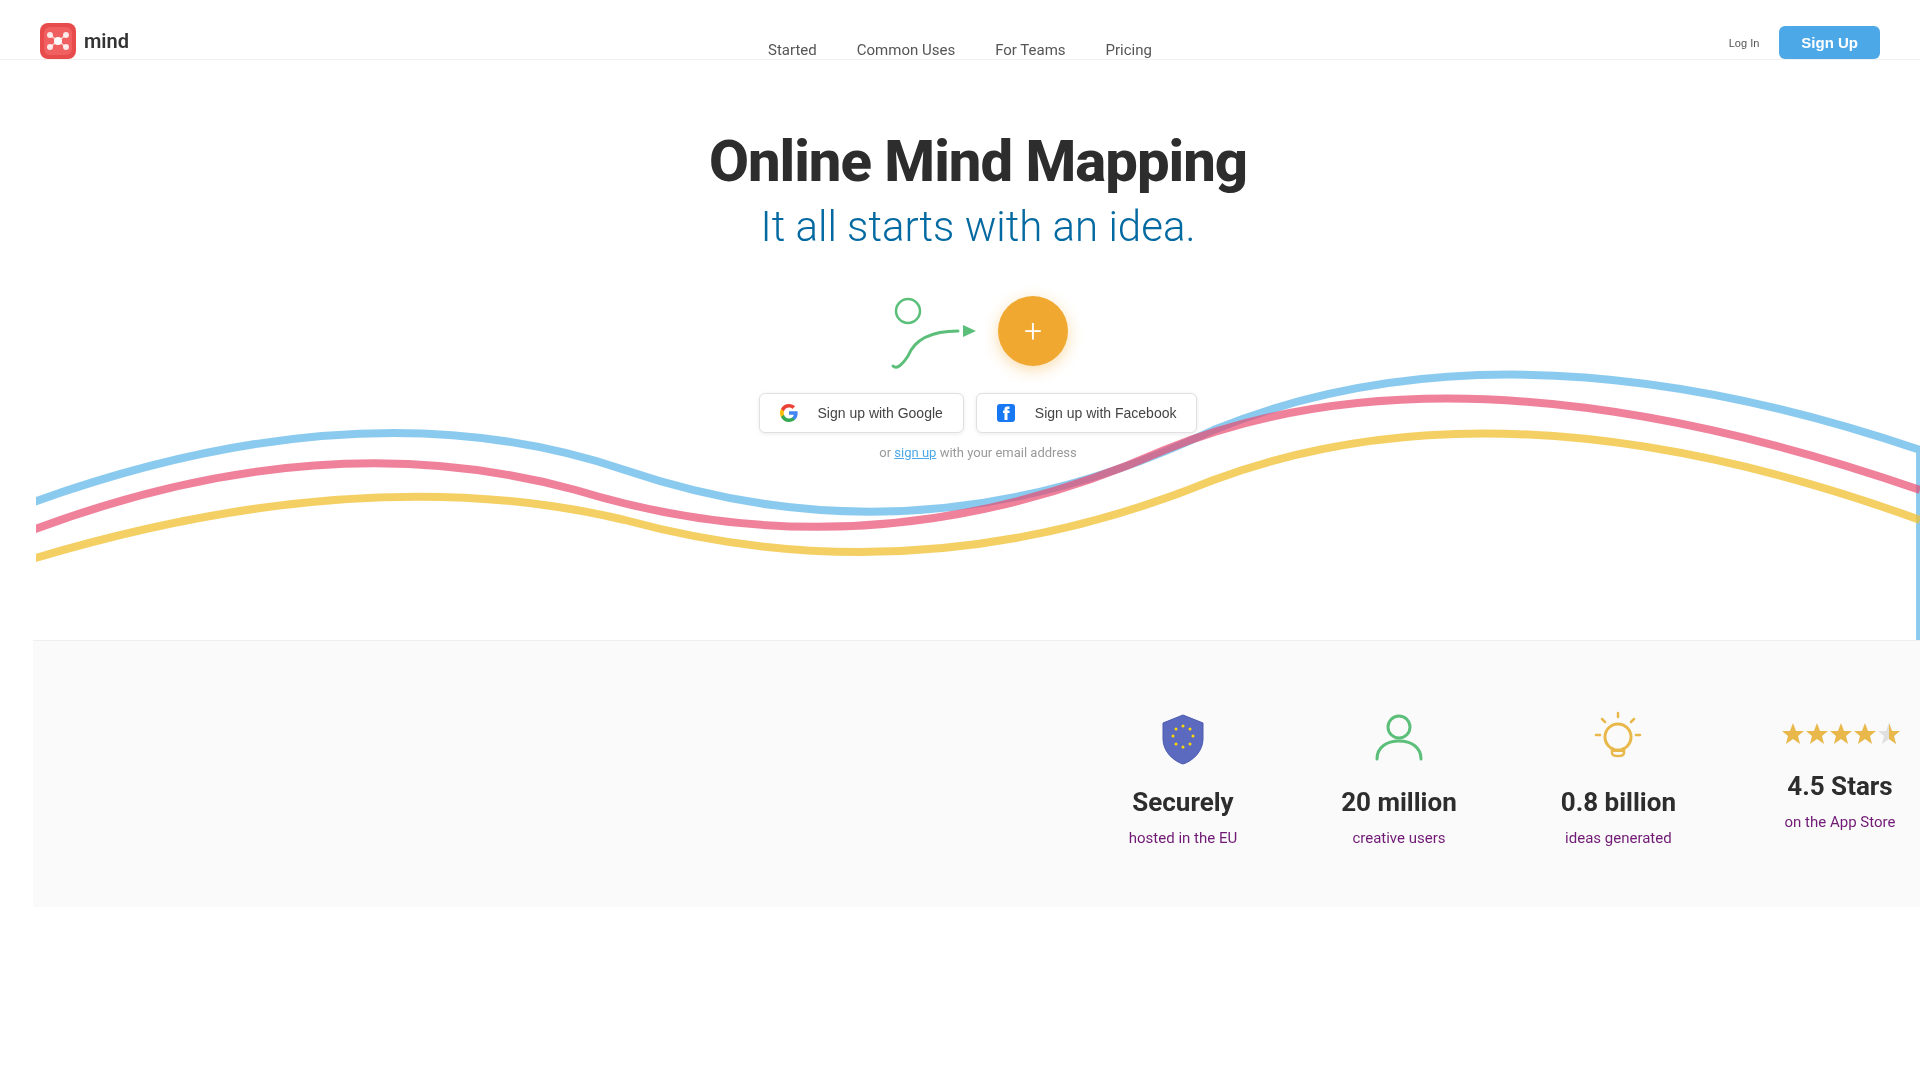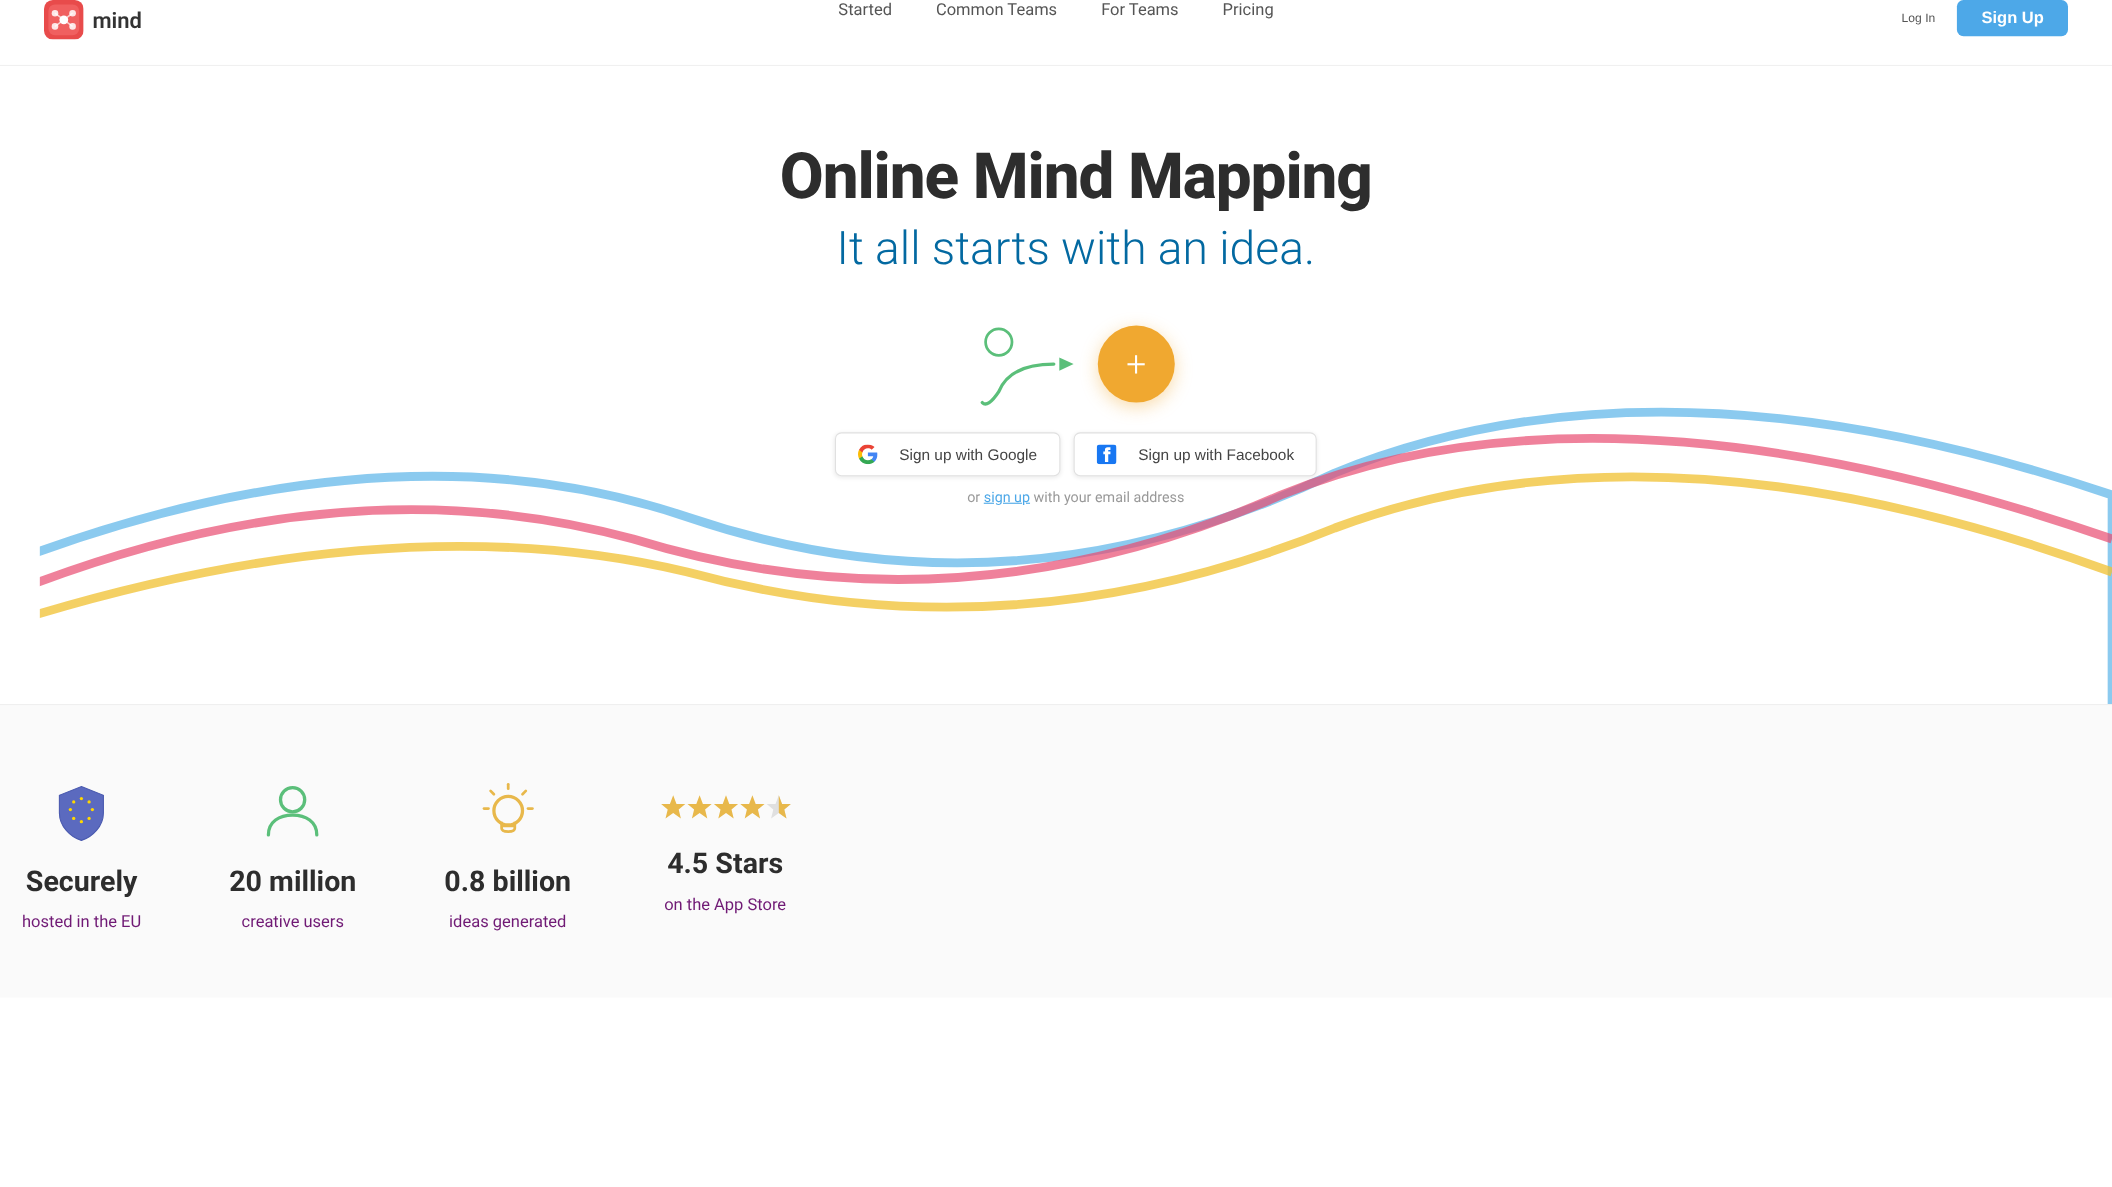--- a/index.html
+++ b/index.html
@@ -1,21 +1,21 @@
 <!DOCTYPE html>
 <html><head>
   <meta charset="utf-8">
   <style>
     * { margin: 0; padding: 0; box-sizing: border-box; }
     body { font-family: -apple-system, BlinkMacSystemFont, 'Segoe UI', Roboto, sans-serif; background: #fff; overflow-x: hidden; }
 
     
     .navbar {
       display: flex;
-      align-items: flex-start;
+      align-items: flex-end;
       justify-content: space-between;
       padding: 0 40px;
       height: 60px;
       background: #fff;
       border-bottom: 1px solid #f0f0f0;
       position: relative;
       z-index: 100;
     }
     .nav-logo {
       display: flex;
@@ -195,23 +195,24 @@
       height: 380px;
       pointer-events: none;
       z-index: 1;
     }
 
     
     .stats-section {
       background: #fafafa;
       padding: 70px 20px 60px;
       display: flex;
-      justify-content: flex-start;
-      gap: 80px;
+      justify-content: flex-end;
+      gap: 104px;
       border-top: 1px solid #efefef;
+      margin-left: 33px;
     }
     .stat-item {
       display: flex;
       flex-direction: column;
       align-items: center;
       gap: 12px;
     }
     .stat-icon {
       font-size: 48px;
       line-height: 1;
@@ -255,21 +256,21 @@
       <line x1="18" y1="18" x2="10" y2="12" stroke="white" stroke-width="1.5" opacity="0.7"></line>
       <line x1="18" y1="18" x2="26" y2="12" stroke="white" stroke-width="1.5" opacity="0.7"></line>
       <line x1="18" y1="18" x2="10" y2="24" stroke="white" stroke-width="1.5" opacity="0.7"></line>
       <line x1="18" y1="18" x2="26" y2="24" stroke="white" stroke-width="1.5" opacity="0.7"></line>
     </svg>
     <span class="nav-logo-text">mind</span>
   </div>
 
   <div class="nav-links">
     <a class="nav-link">Started</a>
-    <a class="nav-link">Common Teams</a>
+    <a class="nav-link">Common Uses</a>
     <a class="nav-link">For Teams</a>
     <a class="nav-link">Pricing</a>
   </div>
 
   <div class="nav-actions">
     <button class="btn-login">Log In</button>
     <button class="btn-signup">Sign Up</button>
   </div>
 </nav>
 

